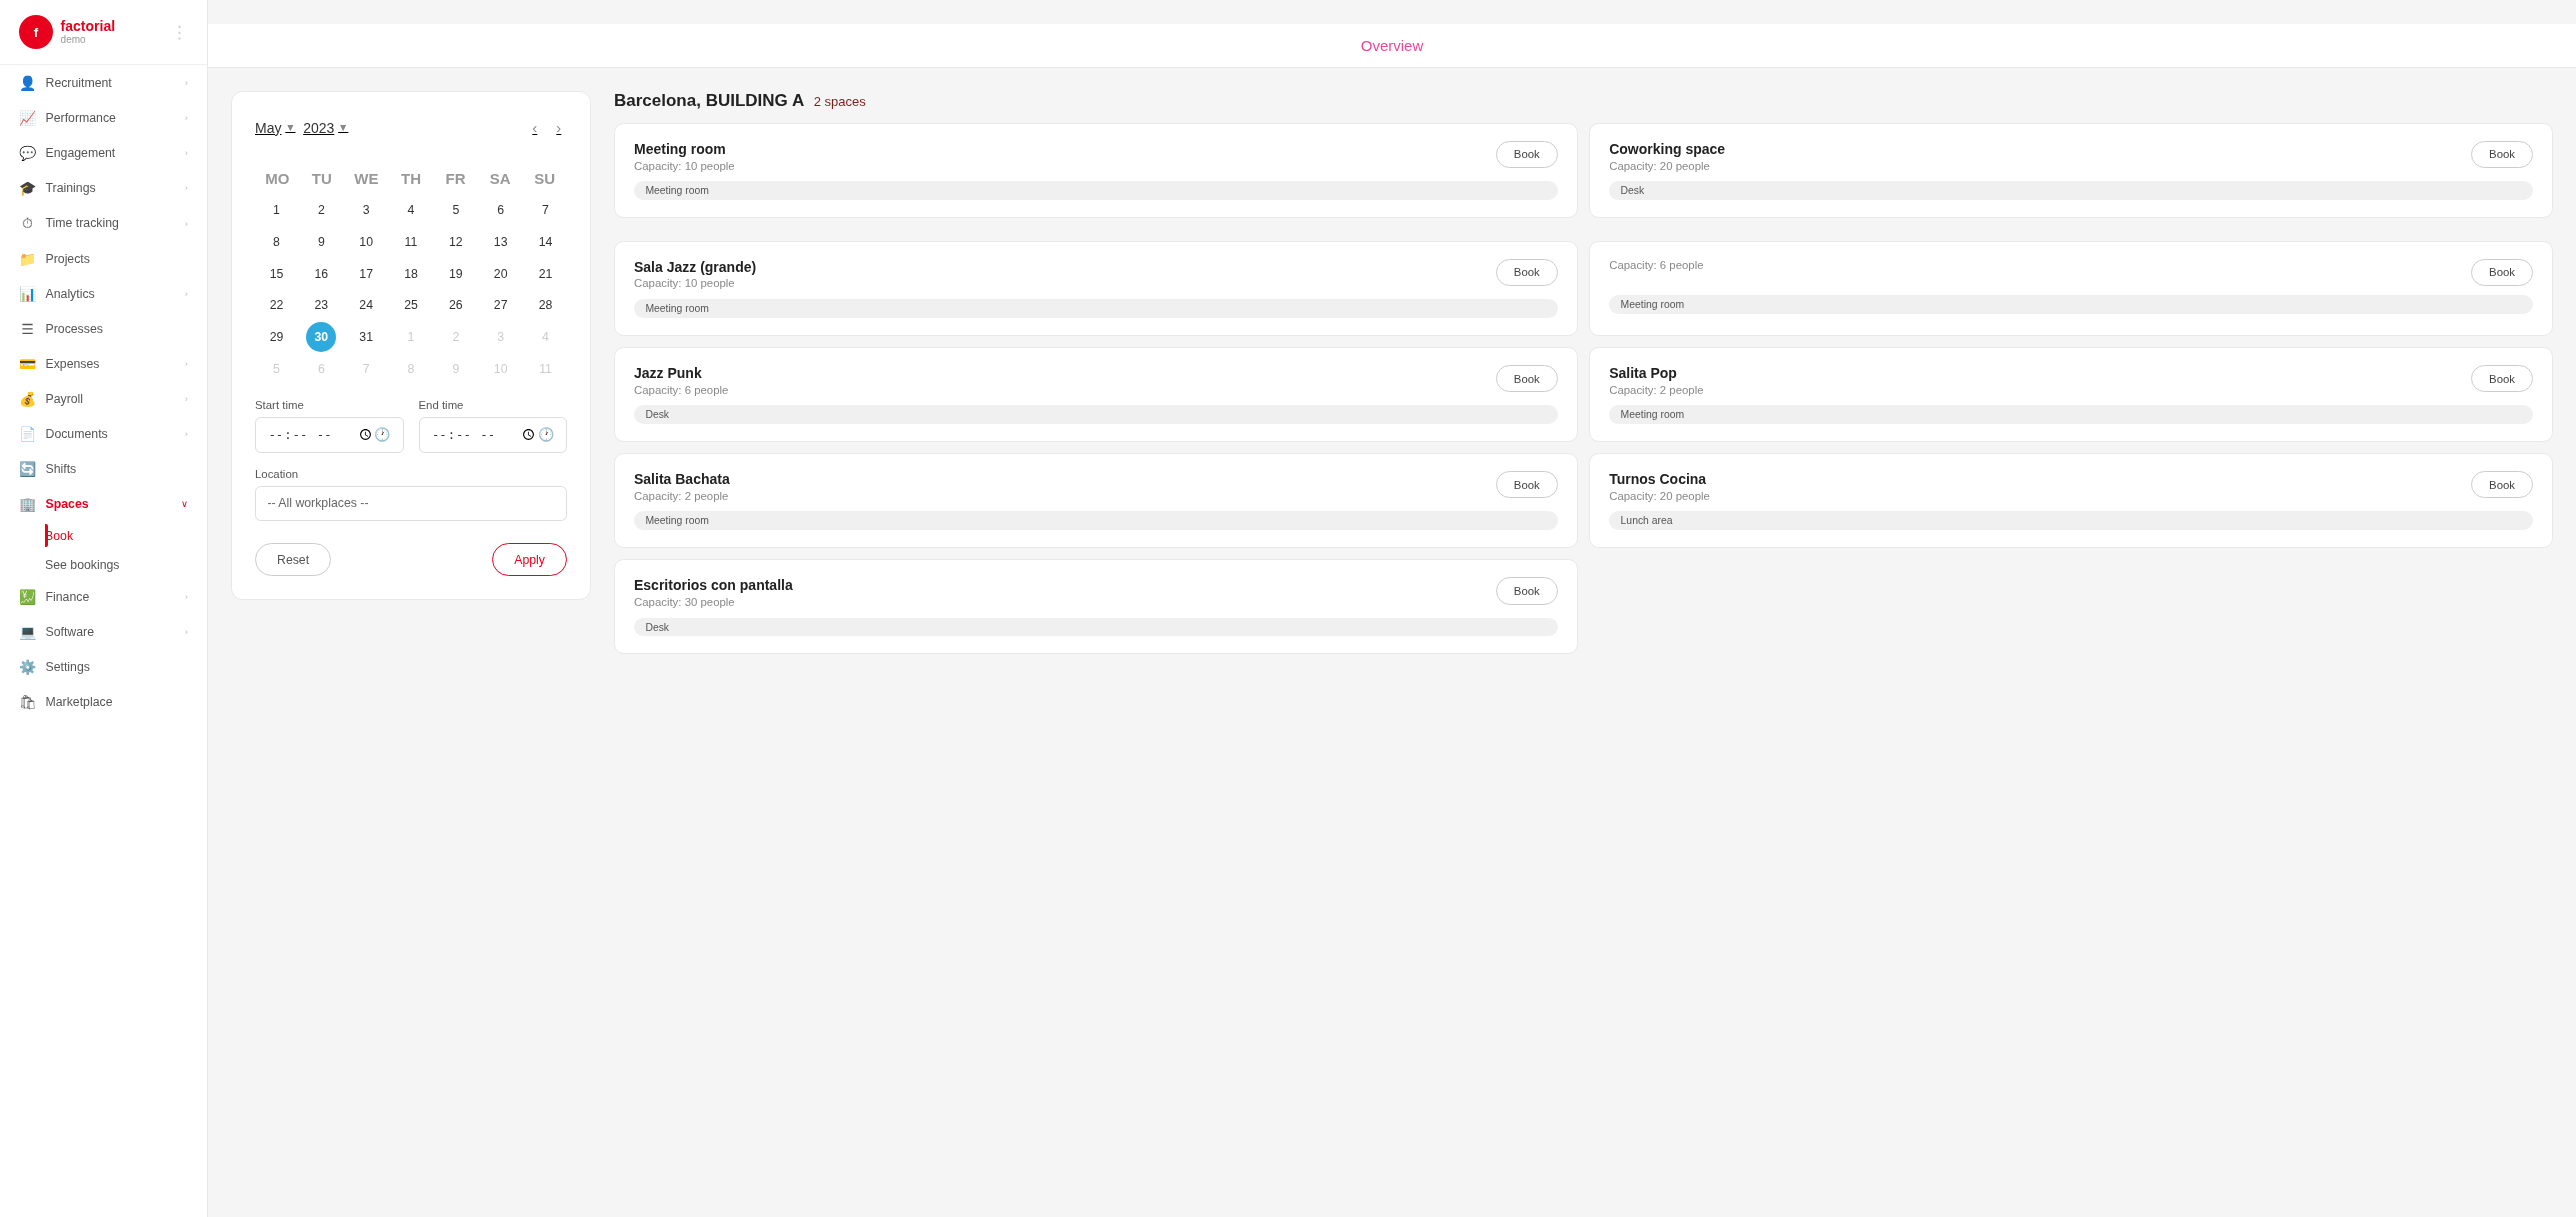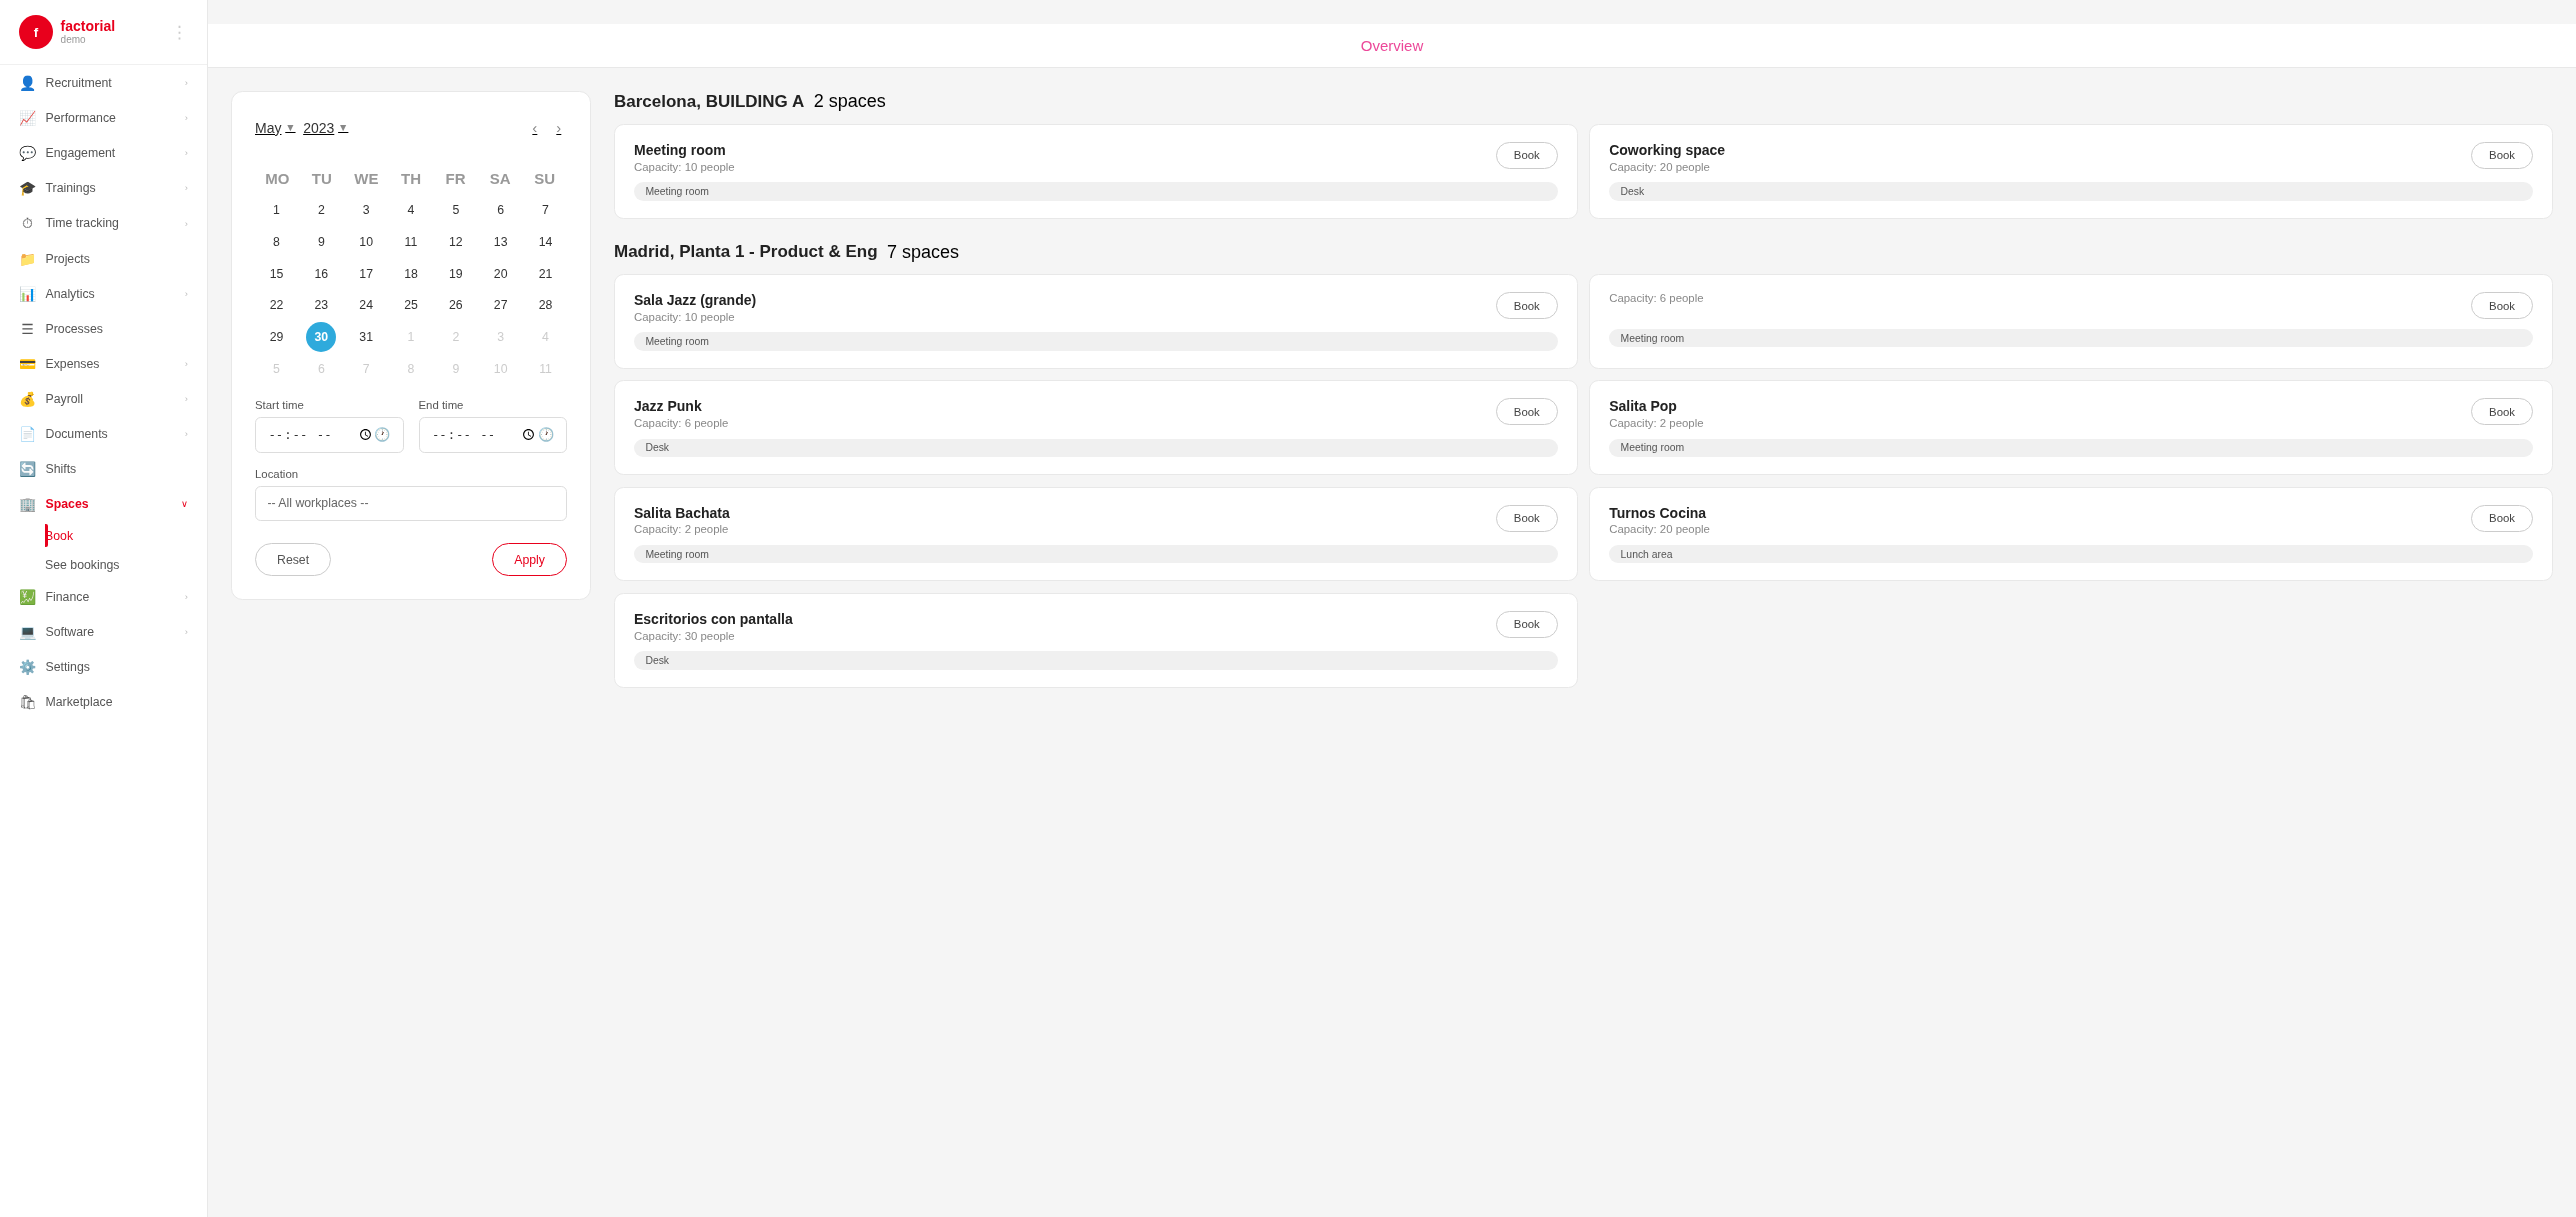--- a/index.html
+++ b/index.html
@@ -305,23 +305,23 @@
     .location-section { display: flex; flex-direction: column; gap: 11.4px; }
     .location-title {
       display: flex;
       align-items: center;
       gap: 9.5px;
       font-size: 17px;
       font-weight: 600;
       color: #222;
     }
     .spaces-badge {
-      font-size: 18px;
+      font-size: 13px;
       font-weight: 400;
-      color: #000000;
+      color: #7f1d1d;
     }
 
     .spaces-grid {
       display: grid;
       grid-template-columns: 1fr 1fr;
       gap: 11.4px;
     }
     .space-card {
       background: #fff;
       border: 0.9px solid #e8e8e8;
@@ -611,24 +611,20 @@
                 <div class="space-capacity">Capacity: 20 people</div>
               </div>
               <button class="btn-book">Book</button>
             </div>
             <span class="space-tag">Desk</span>
           </div>
         </div>
       </div>
 
       <div class="location-section">
-        <div class="location-title">
-          <span>Madrid, Planta 1 - Product &amp; Eng</span>
-          <span class="spaces-badge">7 spaces</span>
-        </div>
         <div class="spaces-grid">
           <div class="space-card">
             <div class="space-card-header">
               <div class="space-info">
                 <div class="space-name">Sala Jazz (grande)</div>
                 <div class="space-capacity">Capacity: 10 people</div>
               </div>
               <button class="btn-book">Book</button>
             </div>
             <span class="space-tag">Meeting room</span>

